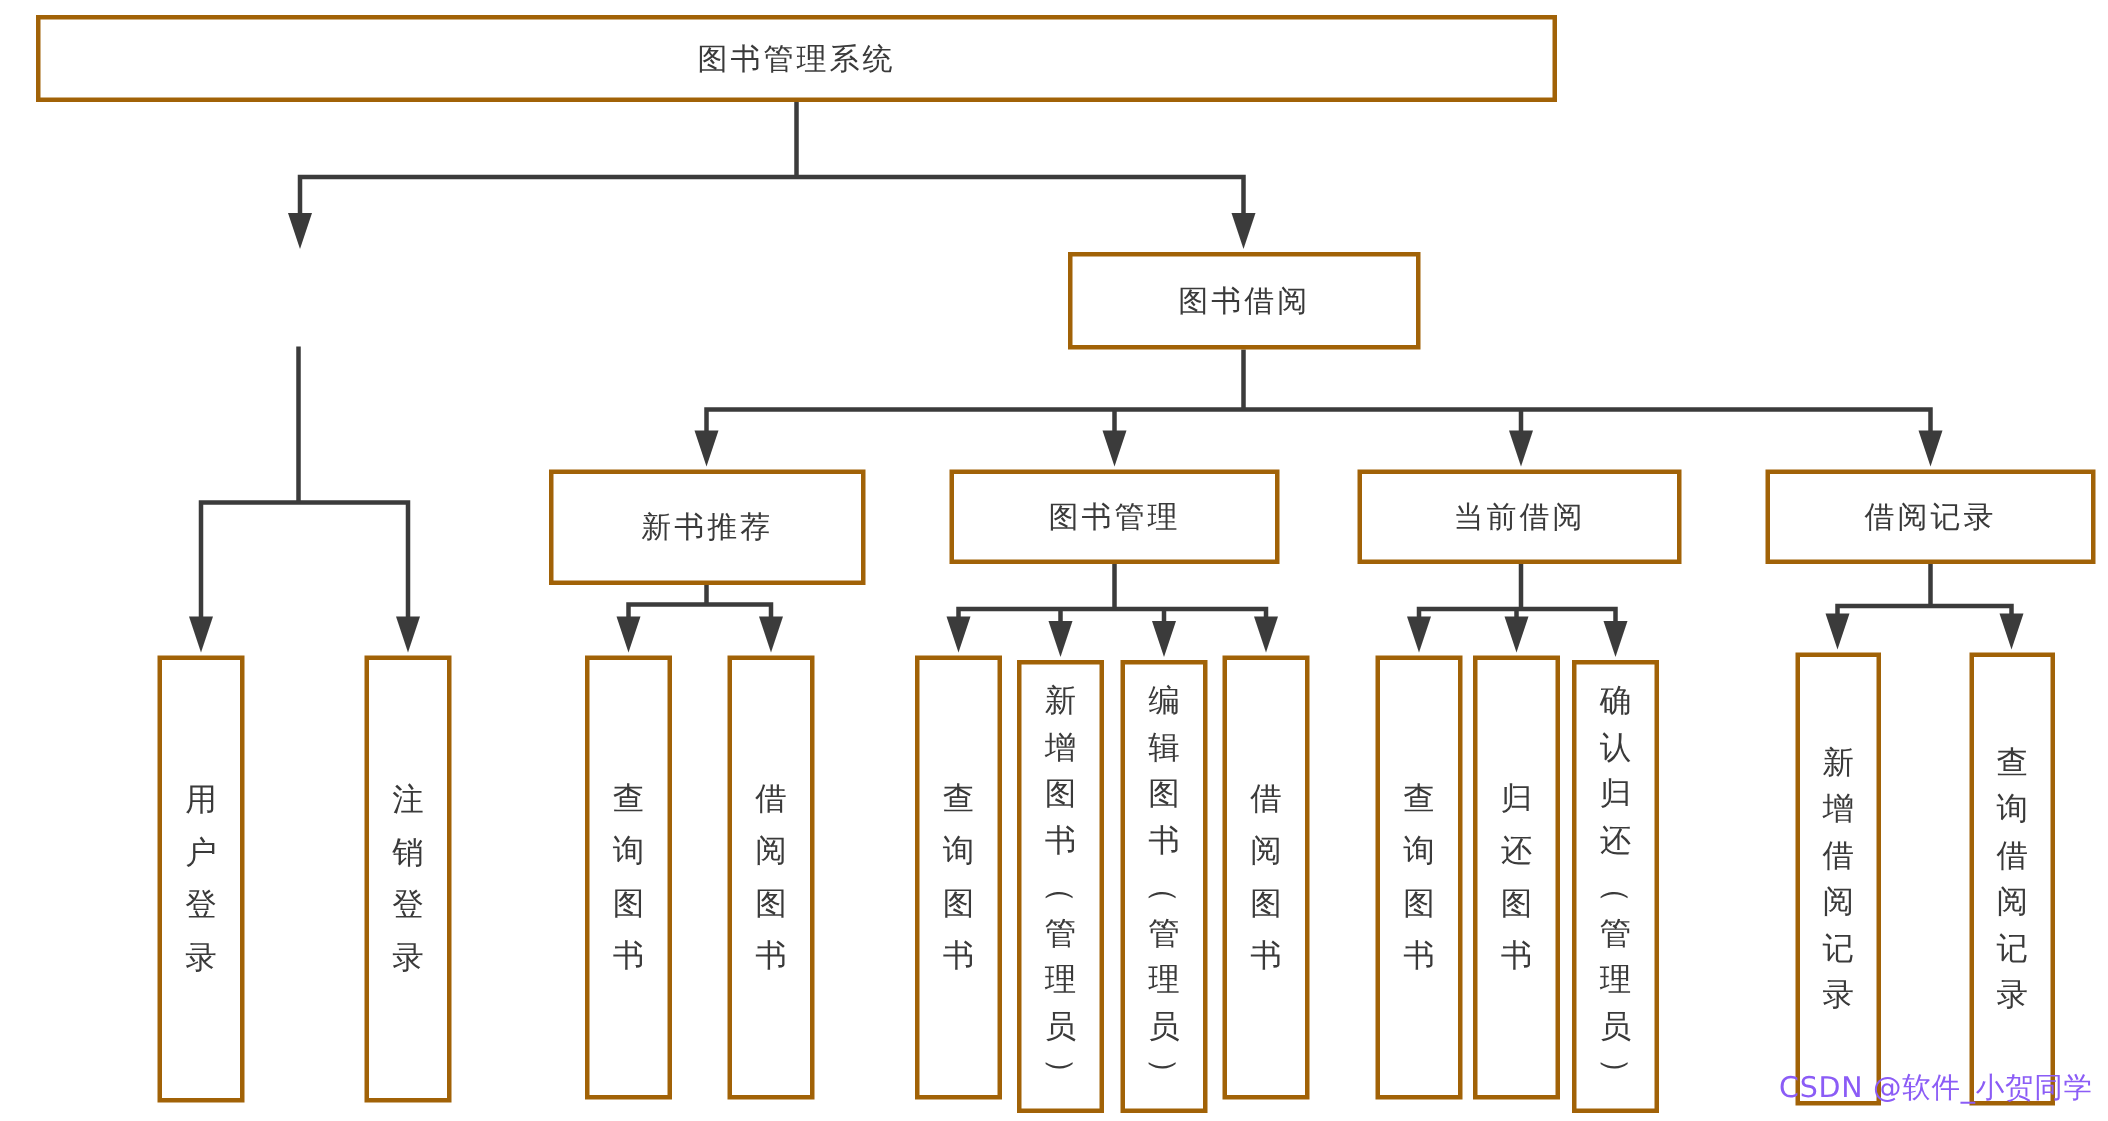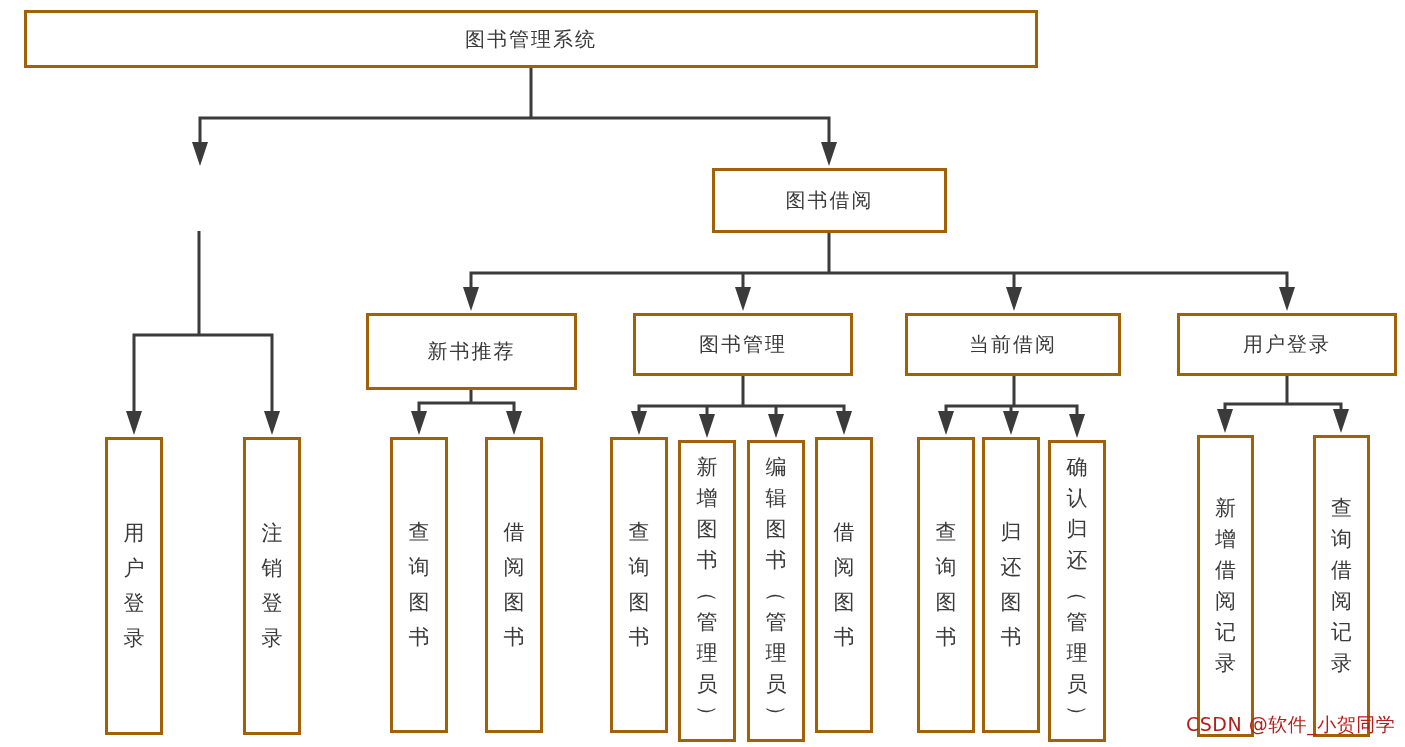--- a/index.html
+++ b/index.html
@@ -52,21 +52,21 @@
   }
   .vtext span.rot { transform: rotate(90deg); }
   .wide .vtext span { height: 35px; line-height: 35px; }
   #watermark {
     position: absolute;
     left: 1186px;
     top: 712px;
     z-index: 5;
     font-size: 19px;
     letter-spacing: 0.5px;
-    color: #b91c1c;
+    color: #8b5cf6;
     white-space: nowrap;
   }
 </style>
 </head>
 <body>
 
 <div id="canvas">
 
   <svg id="connectors" viewBox="0 0 1405 747" xmlns="http://www.w3.org/2000/svg">
     <g stroke="#3b3b3b" stroke-width="3" fill="none">
@@ -119,21 +119,21 @@
   <div class="node" style="left:366px; top:313px; width:211px; height:77px">
     <span class="hlabel">新书推荐</span>
   </div>
   <div class="node" style="left:633px; top:313px; width:220px; height:63px">
     <span class="hlabel">图书管理</span>
   </div>
   <div class="node" style="left:905px; top:313px; width:216px; height:63px">
     <span class="hlabel">当前借阅</span>
   </div>
   <div class="node" style="left:1177px; top:313px; width:220px; height:63px">
-    <span class="hlabel">用户登录</span>
+    <span class="hlabel">借阅记录</span>
   </div>
 
   <div class="node wide" style="left:105px; top:437px; width:58px; height:298px">
     <span class="vtext">
         <span>用</span>
         <span>户</span>
         <span>登</span>
         <span>录</span>
       </span>
   </div>

